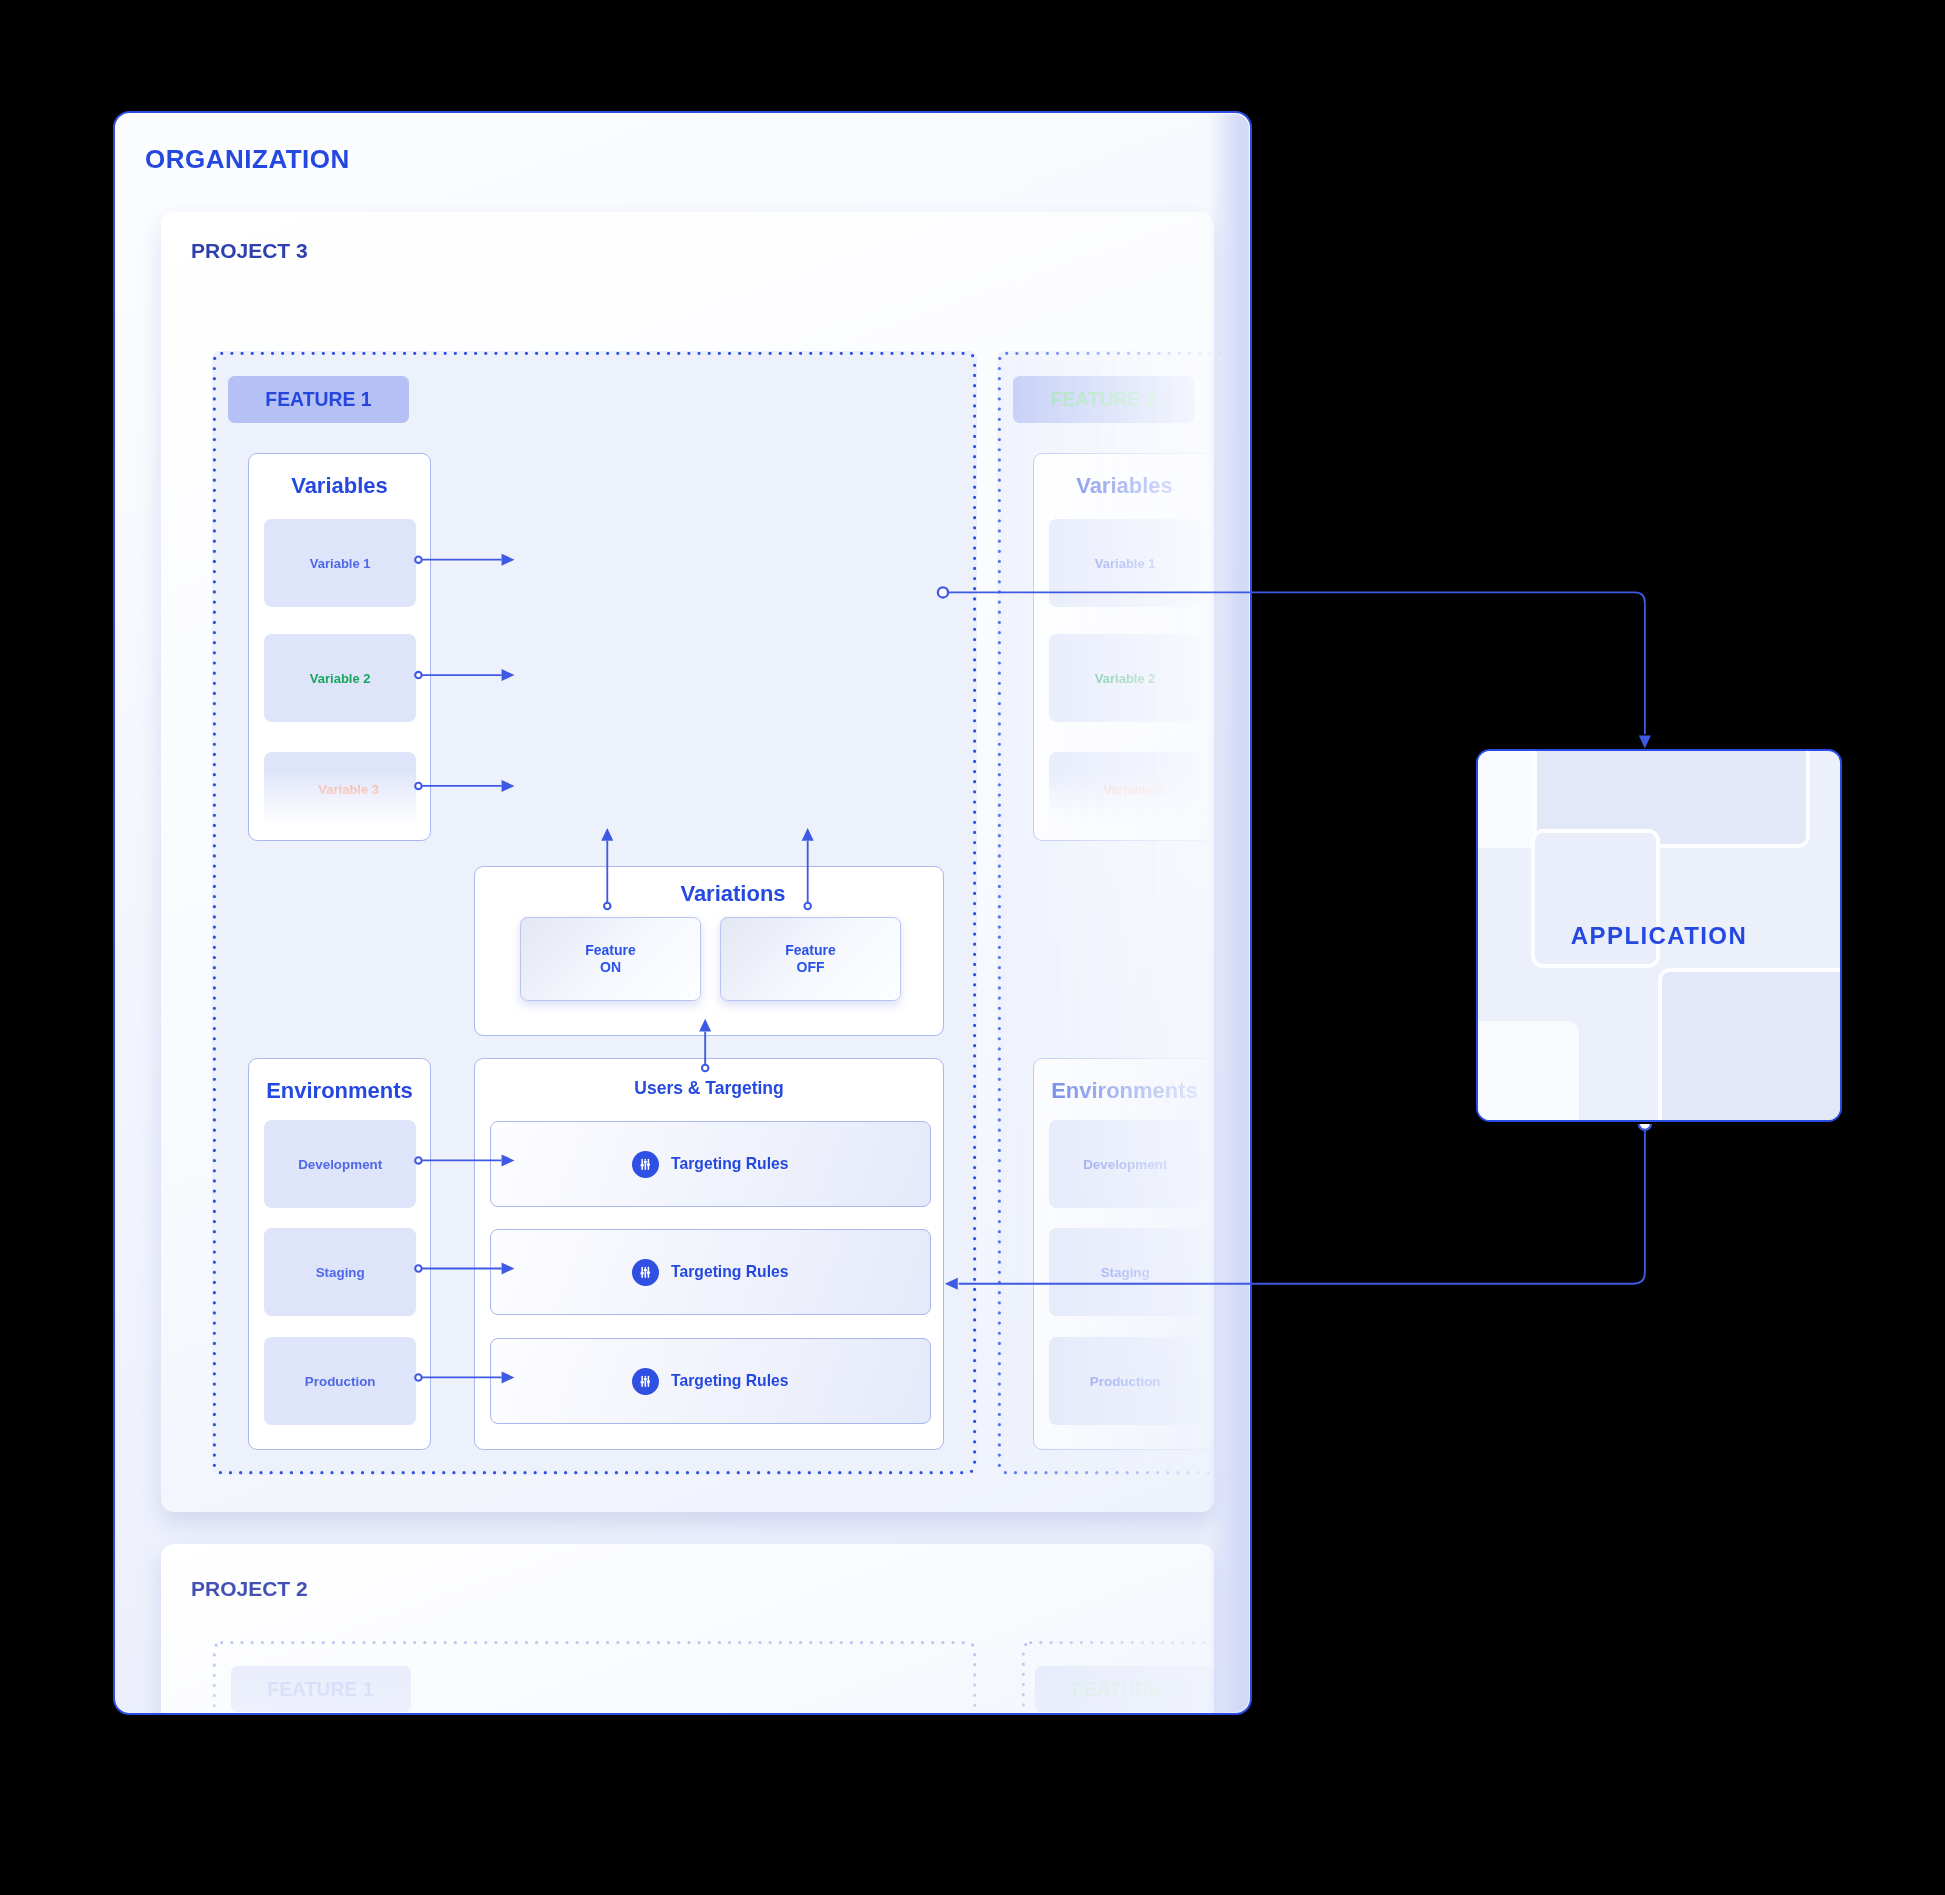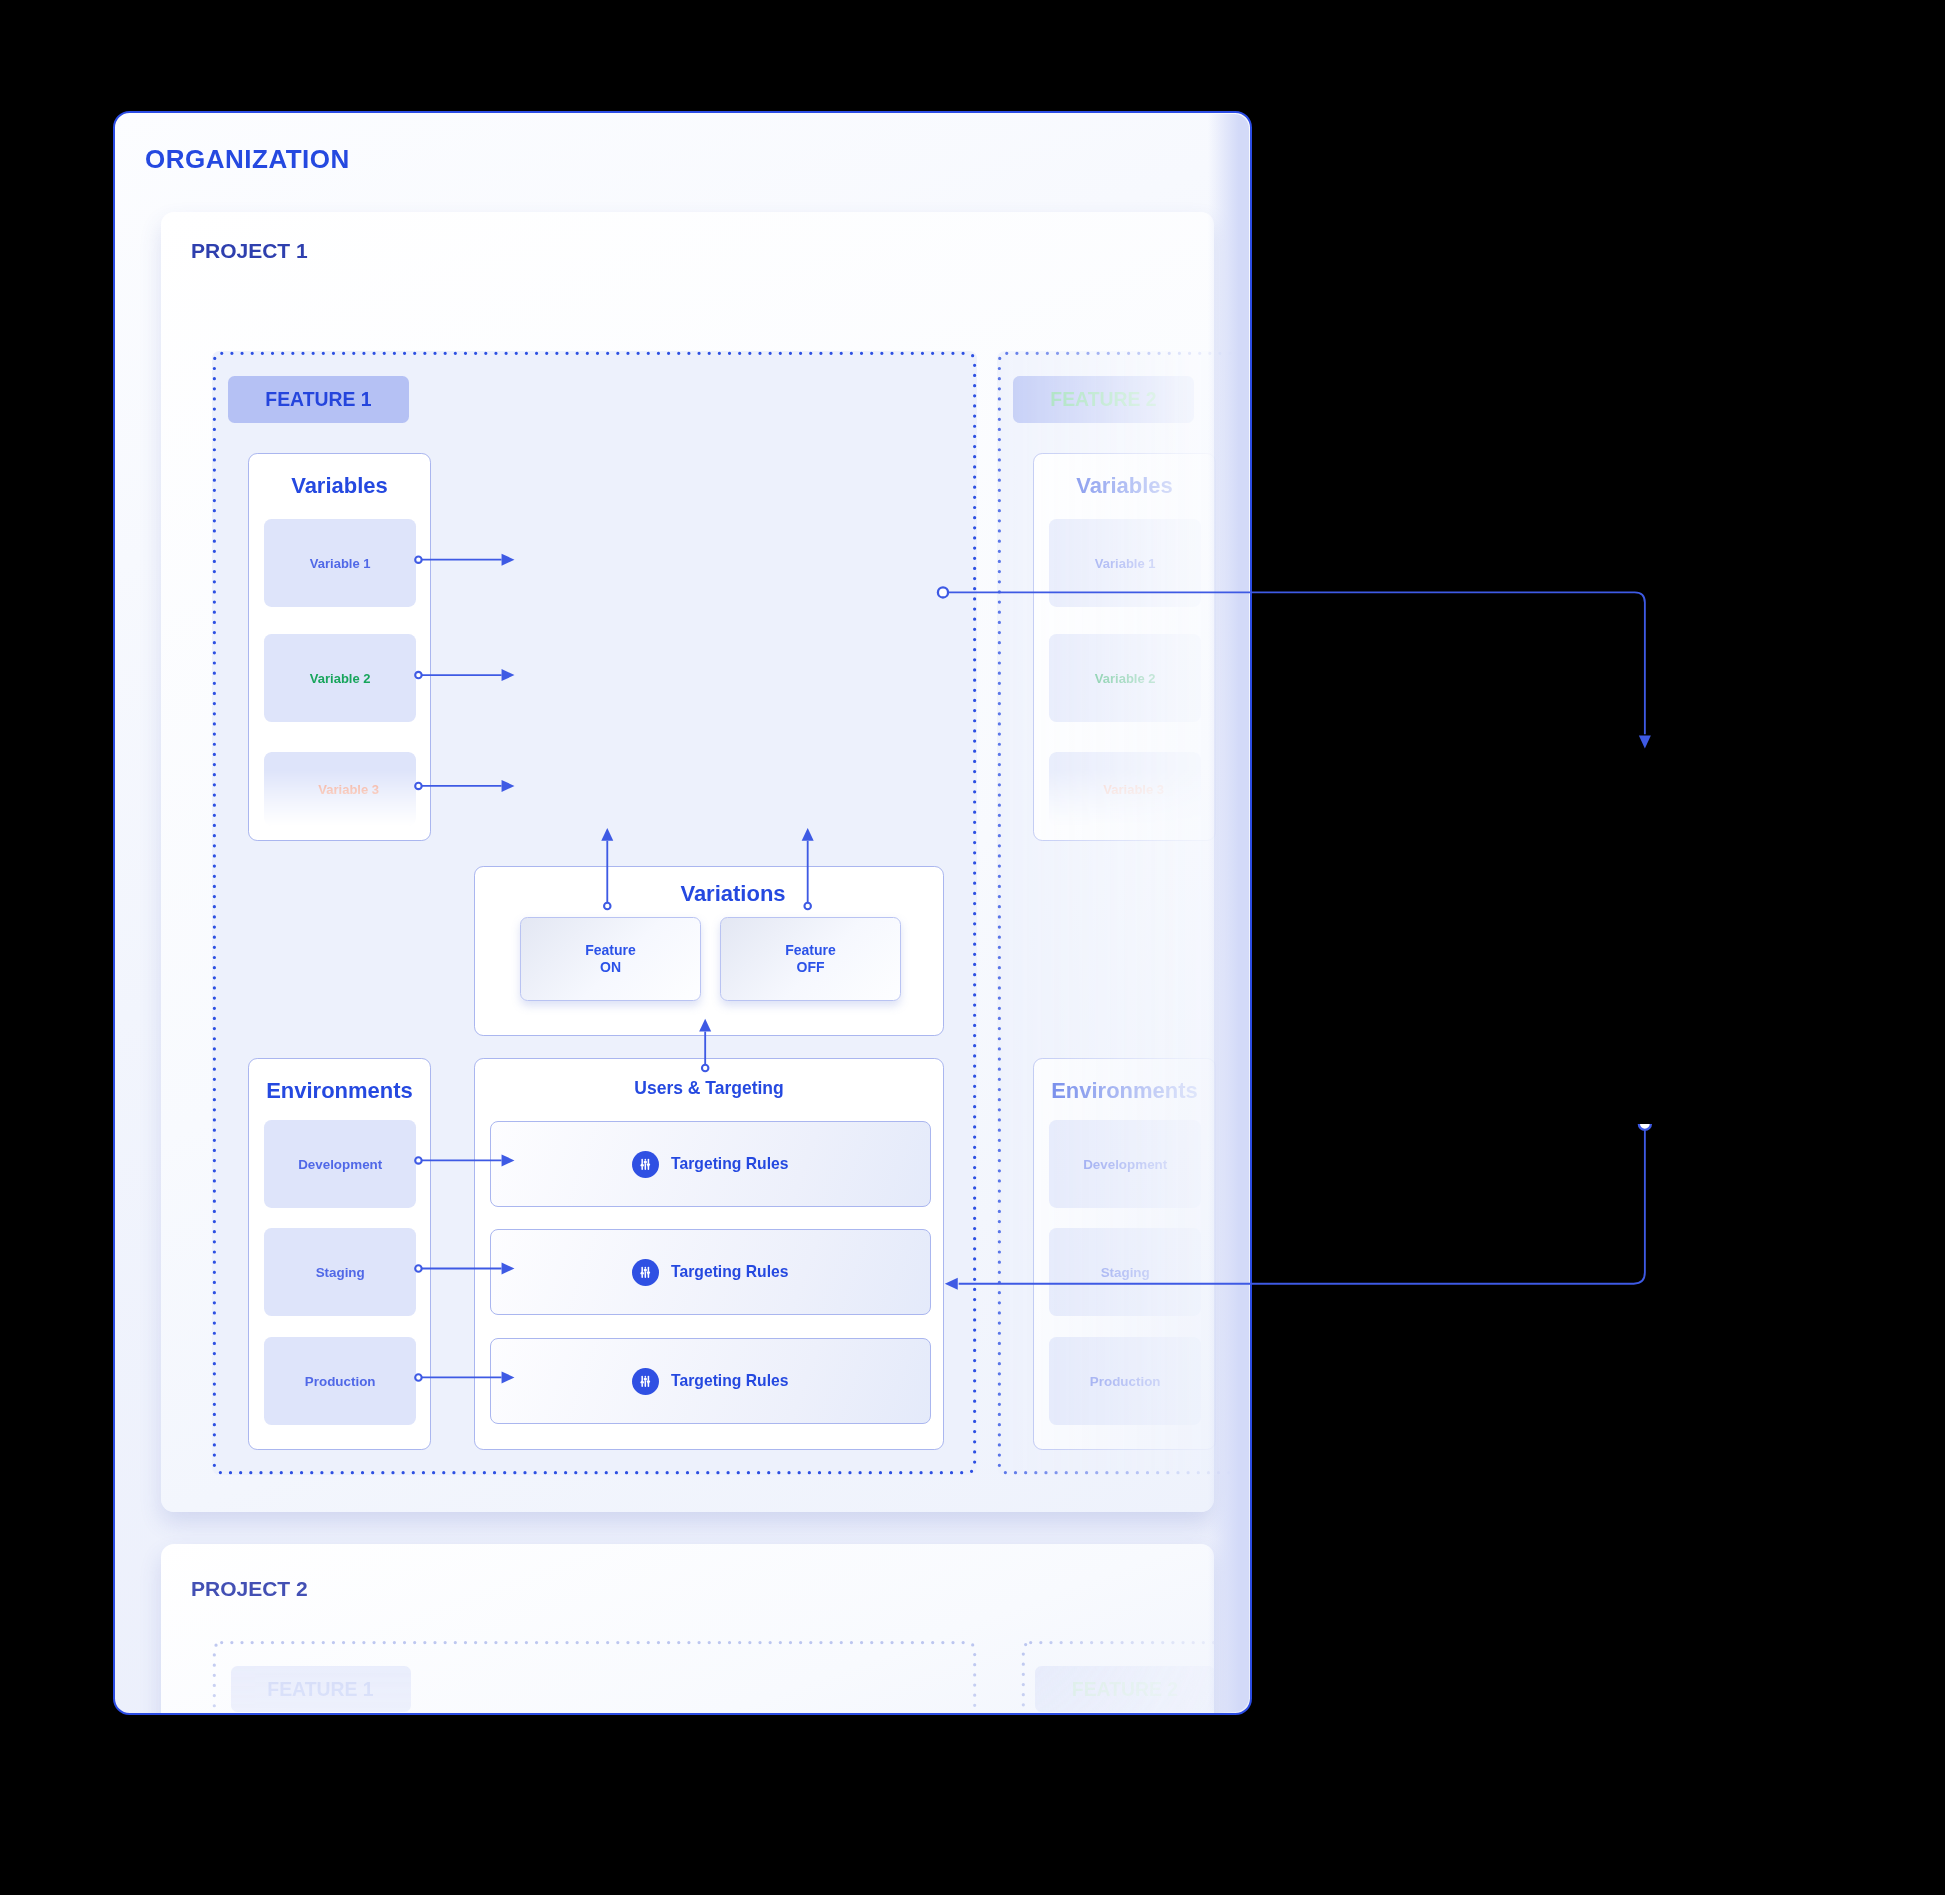--- a/index.html
+++ b/index.html
@@ -87,21 +87,21 @@
 </style>
 </head>
 <body>
 
 <div id="stage">
 
   <div class="abs org">
     <div class="abs org-label">ORGANIZATION</div>
 
     <div class="abs proj-card proj1">
-      <div class="abs proj-label">PROJECT 1</div>
+      <div class="abs proj-label">PROJECT 3</div>
 
       <div class="abs feature f1">
         <svg class="dots-svg" width="765" height="1124" viewBox="0 0 1657 2435">
           <rect x="5" y="5" width="1647" height="2425" rx="16" fill="none" stroke="#2d50e2" stroke-width="7" stroke-linecap="round" stroke-dasharray="0 22"></rect>
         </svg>
         <div class="abs badge">
           <span>FEATURE 1</span>
         </div>
 
         <div class="abs box" style="left:36px;top:102px;width:183px;height:388px;">
@@ -250,20 +250,28 @@
             <span class="green">FEATURE 2</span>
           </div>
 
         </div>
       </div>
     </div>
 
     <div class="abs org-band"></div>
   </div>
 
+  <div class="abs app">
+    <div class="deco" style="left:-14px;top:-14px;width:102px;height:111px;background:#f9fbff;"></div>
+    <div class="deco" style="left:55px;top:-18.5px;width:277px;height:115px;background:#e2e8f8;border:4.6px solid rgba(255,255,255,.9);"></div>
+    <div class="deco" style="left:53px;top:78px;width:129px;height:139px;background:#eaeefb;border:4.6px solid rgba(255,255,255,.9);"></div>
+    <div class="deco" style="left:180px;top:217px;width:222px;height:175px;background:#e2e8f8;border:4.6px solid rgba(255,255,255,.9);"></div>
+    <div class="deco" style="left:-14px;top:270px;width:115px;height:115px;background:#f9fbff;"></div>
+    <div class="app-title">APPLICATION</div>
+  </div>
 
   <svg id="connectors" width="1946" height="1896" viewBox="0 0 4214 4106">
     <g stroke="#3e5ae4" stroke-width="4" fill="none">
 
       <line x1="913" y1="1212" x2="1086" y2="1212"></line>
       <line x1="913" y1="1462" x2="1086" y2="1462"></line>
       <line x1="913" y1="1702" x2="1086" y2="1702"></line>
 
       <line x1="913" y1="2513" x2="1086" y2="2513"></line>
       <line x1="913" y1="2747" x2="1086" y2="2747"></line>

